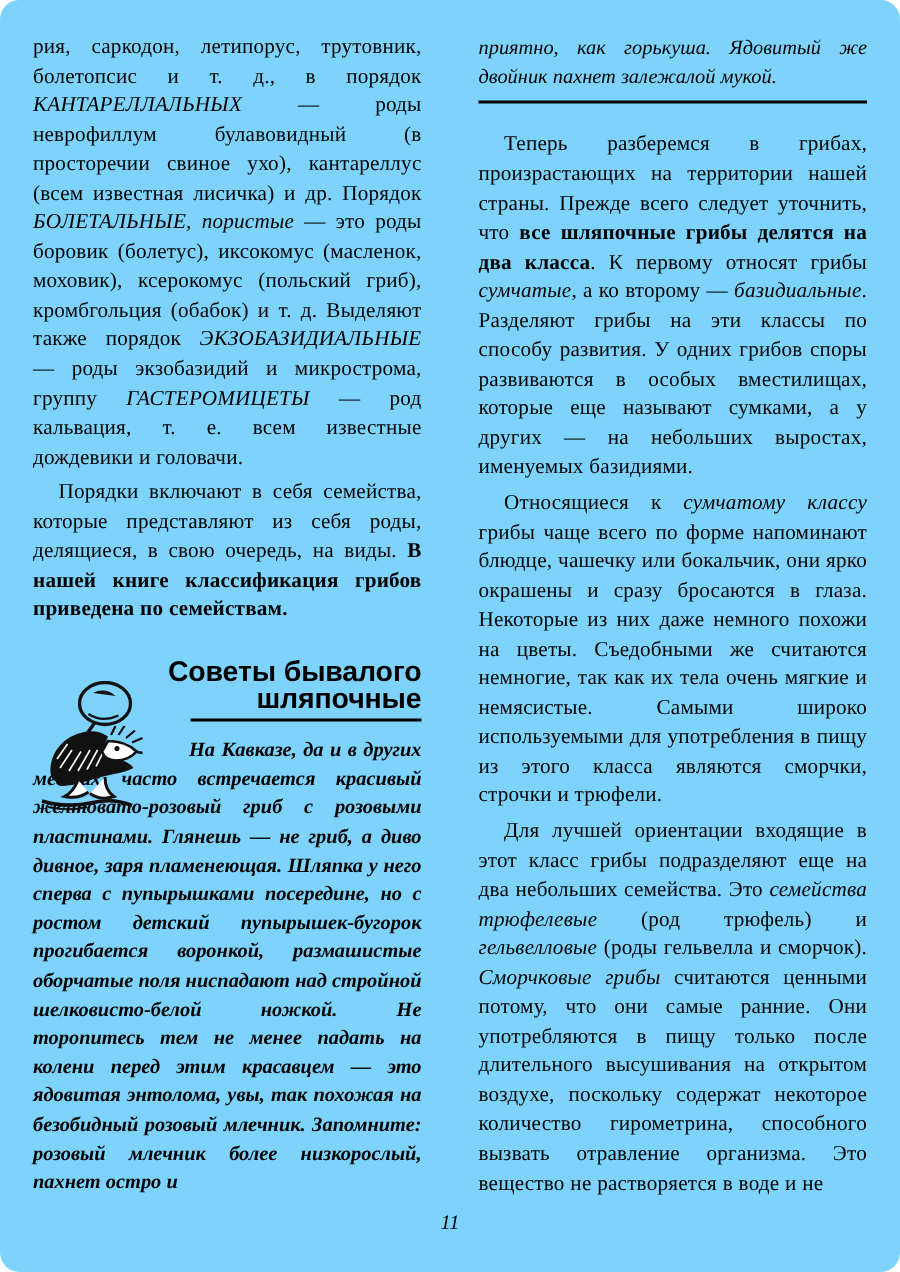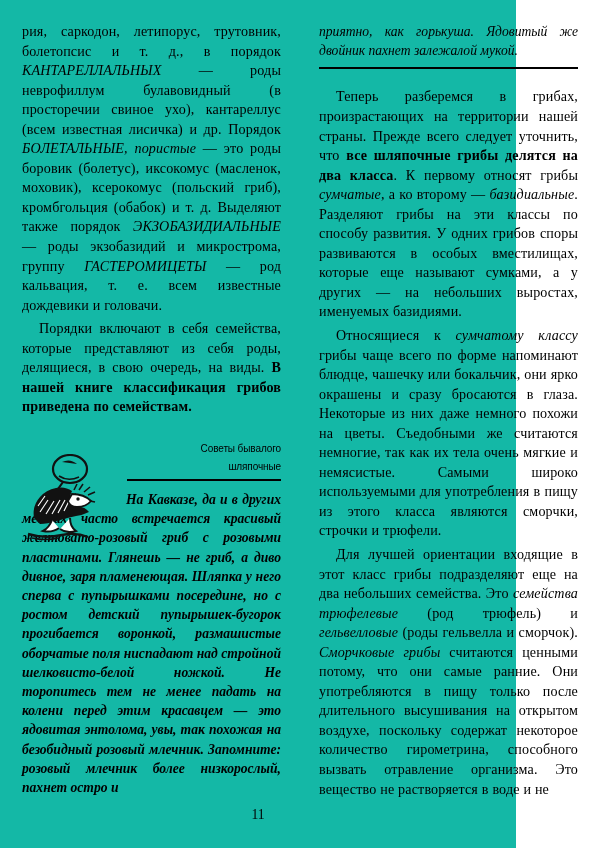--- a/index.html
+++ b/index.html
@@ -14,23 +14,24 @@
     position: relative;
     overflow: hidden;
     font-family: "Liberation Serif", "DejaVu Serif", serif;
     color: #000000;
     -webkit-font-smoothing: none;
   }
 
   .page {
     position: absolute;
     left: 0; top: 0;
-    width: 516px;
+    width: 600px;
     height: 848px;
-    background: #14b8a6;
+    background: #7dd3fc;
+    border-radius: 13px;
   }
 
   .column {
     position: absolute;
     top: 22px;
     width: 259px;
   }
   .column.left  { left: 22px; }
   .column.right { left: 319px; }
 
@@ -56,22 +57,22 @@
 
   
   .tips-block {
     position: absolute;
     left: 22px;
     top: 440px;
     width: 259px;
   }
   .tips-title {
     font-family: "Liberation Sans", "DejaVu Sans", sans-serif;
-    font-weight: normal;
-    font-size: 10px;
+    font-weight: bold;
+    font-size: 19px;
     line-height: 17.5px;
     text-align: right;
     margin: 0 0 0 0;
     letter-spacing: -0.1px;
   }
   .tips-rule {
     height: 0;
     border: 0;
     border-top: 2.4px solid #000;
     margin: 4px 0 0 0;
@@ -116,20 +117,21 @@
   }
 
   .page-number {
     position: absolute;
     left: 0;
     right: 0;
     top: 807px;
     text-align: center;
     font-size: 13.6px;
     line-height: 16px;
+    font-style: italic;
   }
 </style>
 </head>
 <body>
 
 <div class="page">
 
   <div class="column left">
     <p class="body"><span>рия, саркодон, летипорус, трутовник, болетопсис и т. д., в порядок </span><em class="it">КАНТАРЕЛЛАЛЬНЫХ</em><span> — роды неврофиллум булавовидный (в просторечии свиное ухо), кантареллус (всем известная лисичка) и др. Порядок </span><em class="it">БОЛЕТАЛЬНЫЕ, пористые</em><span> — это роды боровик (болетус), иксокомус (масленок, моховик), ксерокомус (польский гриб), кромбгольция (обабок) и т. д. Выделяют также порядок </span><em class="it">ЭКЗОБАЗИДИАЛЬНЫЕ</em><span> — роды экзобазидий и микрострома, группу </span><em class="it">ГАСТЕРОМИЦЕТЫ</em><span> — род кальвация, т. е. всем известные дождевики и головачи.</span></p>
     <p class="body indent"><span>Порядки включают в себя семейства, которые представляют из себя роды, делящиеся, в свою очередь, на виды. </span><strong class="bd">В нашей книге классификация грибов приведена по семействам.</strong></p>

